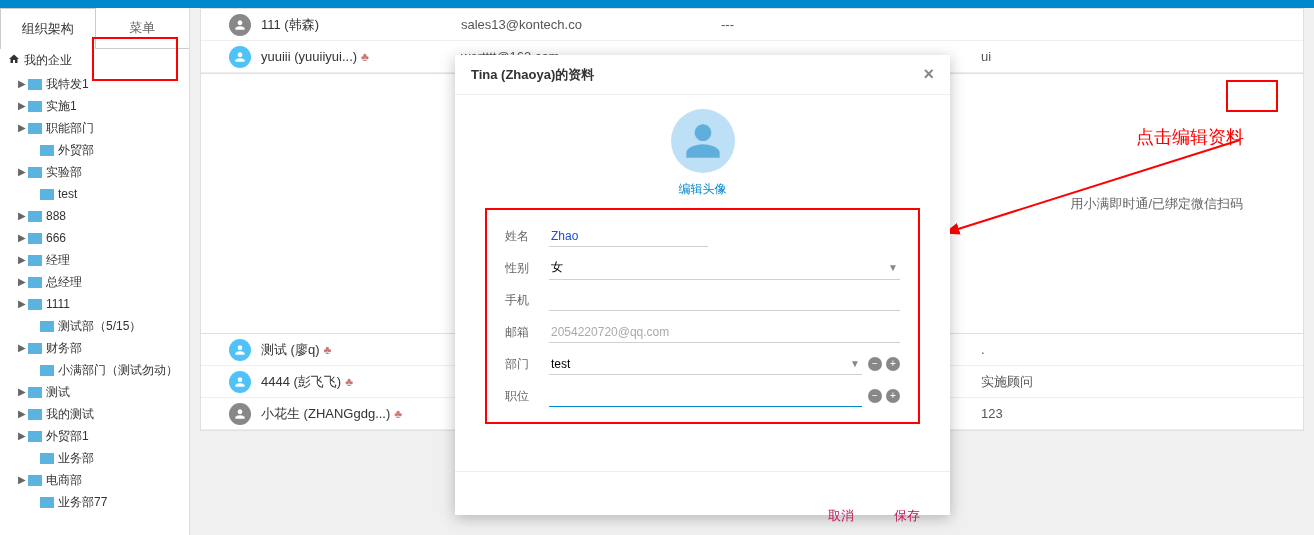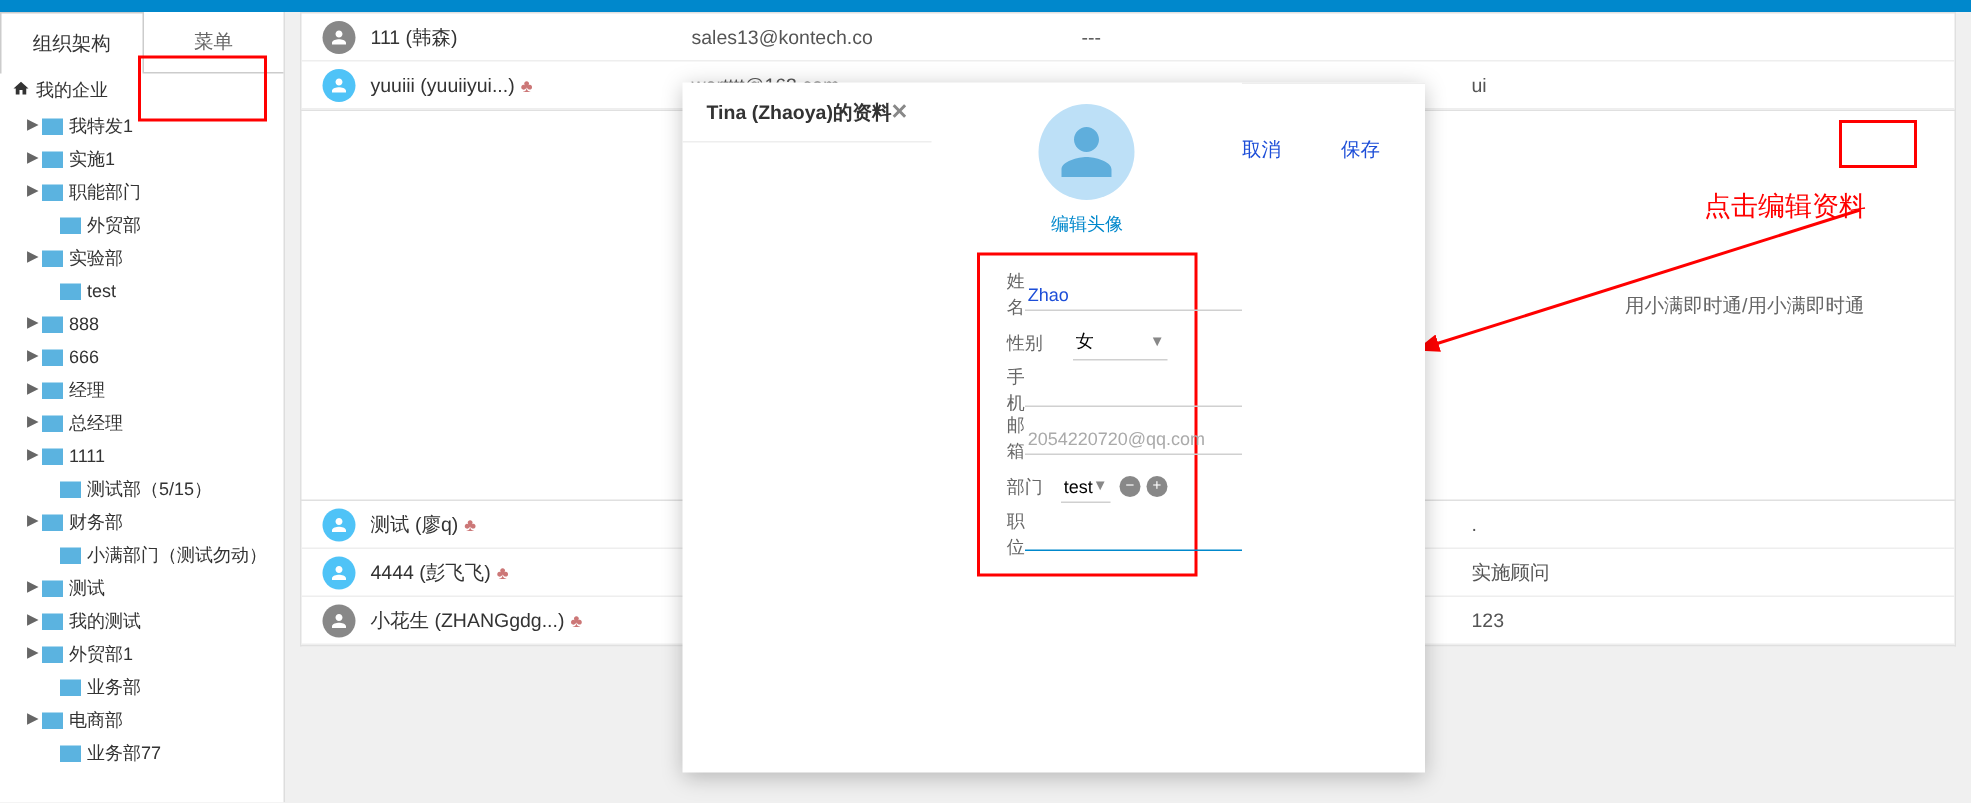--- a/index.html
+++ b/index.html
@@ -14,54 +14,54 @@
     .tree { flex: 1; overflow-y: auto; font-size: 12px; color: #333; }
     .tree-root { display: flex; align-items: center; padding: 4px 8px; cursor: pointer; text-align: center; }
     .tree-root .home-icon { margin-right: 4px; }
     .tree-item { display: flex; align-items: center; padding: 2px 8px 2px 18px; cursor: pointer; line-height: 18px; }
     .tree-item.indent { padding-left: 30px; }
     .tri { font-size: 10px; color: #666; width: 10px; display: inline-block; }
     .folder { width: 14px; height: 11px; background: #5bb3e0; margin-right: 4px; display: inline-block; }
     .content { flex: 1; padding: 0 10px; overflow: hidden; position: relative; }
     .table-wrap { background: #fff; border: 1px solid #e0e0e0; }
     .row { display: flex; align-items: center; height: 32px; border-bottom: 1px solid #eee; font-size: 13px; color: #333; }
-    .row .c1 { width: 260px; display: flex; align-items: center; padding-left: 14px; }
+    .row .c1 { width: 260px; display: flex; align-items: center; padding-left: 28px; }
     .row .c2 { width: 260px; color: #555; }
     .row .c3 { width: 260px; color: #555; }
     .row .c4 { flex: 1; color: #555; }
     .avatar-sm { width: 22px; height: 22px; border-radius: 50%; background: #4fc3f7; margin-right: 10px; display: flex; align-items: center; justify-content: center; }
     .avatar-sm.grey { background: #888; }
     .avatar-sm svg { width: 14px; height: 14px; }
     .human-ico { color: #c77; font-size: 12px; margin-left: 4px; }
     .name-row { background: #fff; border: 1px solid #e0e0e0; border-top: none; height: 36px; display: flex; align-items: center; justify-content: space-between; padding: 0 14px; font-size: 13px; }
     .dots-btn { width: 34px; height: 22px; border: 1px solid #ccc; background: #fff; display: flex; align-items: center; justify-content: center; cursor: pointer; letter-spacing: 2px; font-weight: bold; color: #333; }
     .blank-area { background: #fff; border: 1px solid #e0e0e0; border-top: none; height: 260px; display: flex; align-items: center; justify-content: flex-end; padding-right: 60px; font-size: 13px; color: #666; }
     .table-wrap2 { background: #fff; border: 1px solid #e0e0e0; border-top: none; }
-    .modal-overlay { position: absolute; top: 55px; left: 455px; width: 495px; height: 460px; background: #fff; box-shadow: 0 3px 14px rgba(0,0,0,0.25); z-index: 10; display: flex; flex-direction: row; }
+    .modal-overlay { position: absolute; top: 55px; left: 455px; width: 495px; height: 460px; background: #fff; box-shadow: 0 3px 14px rgba(0,0,0,0.25); z-index: 10; display: flex; flex-direction: column; }
     .modal-header { height: 40px; display: flex; align-items: center; justify-content: space-between; padding: 0 16px; border-bottom: 1px solid #eee; font-size: 13px; font-weight: bold; color: #333; }
     .close-x { cursor: pointer; font-size: 18px; color: #888; }
     .modal-body { flex: 1; overflow-y: auto; padding: 14px 30px 0 30px; position: relative; }
     .modal-body::-webkit-scrollbar { width: 8px; }
     .modal-body::-webkit-scrollbar-thumb { background: #ccc; }
     .avatar-lg-wrap { text-align: center; margin-bottom: 8px; }
     .avatar-lg { width: 64px; height: 64px; border-radius: 50%; background: #bde0f7; margin: 0 auto; display: flex; align-items: center; justify-content: center; }
     .avatar-lg svg { width: 40px; height: 40px; }
     .edit-avatar { text-align: center; color: #0088cc; font-size: 12px; margin-bottom: 10px; cursor: pointer; }
     .form-box { border: 2px solid #ff0000; padding: 10px 18px; }
     .form-row { display: flex; align-items: center; height: 32px; }
     .form-label { width: 44px; font-size: 12px; color: #666; }
     .form-input { flex: 1; border: none; border-bottom: 1px solid #d0d0d0; font-size: 12px; padding: 3px 2px; outline: none; color: #1d4ed8; background: transparent; }
     .form-input.half { flex: 0 0 110px; margin-right: 20px; }
     .form-input::placeholder { color: #bbb; }
     .form-select { flex: 1; display: flex; align-items: center; justify-content: space-between; border-bottom: 1px solid #d0d0d0; font-size: 12px; padding: 3px 2px; cursor: pointer; }
     .chev { color: #888; font-size: 10px; }
     .row-icons { display: flex; gap: 4px; margin-left: 6px; }
     .circ-btn { width: 14px; height: 14px; border-radius: 50%; background: #888; color: #fff; font-size: 10px; display: flex; align-items: center; justify-content: center; cursor: pointer; line-height: 1; }
     .modal-footer { height: 44px; display: flex; align-items: center; justify-content: flex-end; gap: 40px; padding-right: 30px; font-size: 13px; border-top: 1px solid #eee; }
-    .modal-footer span { cursor: pointer; color: #1d4ed8; margin-top: 44px; }
+    .modal-footer span { cursor: pointer; color: #be185d; margin-top: 44px; }
     .anno-box1 { position: absolute; top: 37px; left: 92px; width: 86px; height: 44px; border: 2px solid #ff0000; z-index: 5; pointer-events: none; }
     .anno-box2 { position: absolute; top: 80px; right: 36px; width: 52px; height: 32px; border: 2px solid #ff0000; z-index: 5; pointer-events: none; }
     .anno-text { position: absolute; top: 125px; right: 70px; color: #ff0000; font-size: 18px; z-index: 5; pointer-events: none; }
     .anno-arrow { position: absolute; top: 130px; left: 940px; z-index: 5; pointer-events: none; }
     .focus-line { border-bottom-color: #0088cc !important; }
     .readonly-val { color: #aaa; }
   </style>
 </head>
 <body>
 
@@ -212,21 +212,21 @@
               <span>yuuiii (yuuiiyui...)</span>
               <span class="human-ico">♣</span>
             </div>
             <div class="c2">wertttt@163.com</div>
             <div class="c3">---</div>
             <div class="c4">ui</div>
           </div>
         </div>
     </div>
     <div class="blank-area">
-      <span>用小满即时通/用小满即时通</span>
+      <span>用小满即时通/已绑定微信扫码</span>
     </div>
     <div class="table-wrap2">
       <div id="rows-bottom">
           <div class="row">
             <div class="c1">
               <div class="avatar-sm blue">
                 <svg viewBox="0 0 24 24">
                   <path fill="#fff" d="M12 12c2.2 0 4-1.8 4-4s-1.8-4-4-4-4 1.8-4 4 1.8 4 4 4zm0 2c-2.7 0-8 1.3-8 4v2h16v-2c0-2.7-5.3-4-8-4z"></path>
                 </svg>
               </div>
@@ -281,21 +281,20 @@
         <svg viewBox="0 0 24 24">
             <path fill="#5faedc" d="M12 12c2.7 0 5-2.3 5-5s-2.3-5-5-5-5 2.3-5 5 2.3 5 5 5zm0 2c-3.3 0-10 1.7-10 5v3h20v-3c0-3.3-6.7-5-10-5z"></path>
           </svg>
       </div>
     </div>
     <div class="edit-avatar">编辑头像</div>
     <div class="form-box">
       <div class="form-row">
         <div class="form-label">姓名</div>
         <input class="form-input half" value="Zhao" style="">
-        <input class="form-input" value="ya" style="">
       </div>
       <div class="form-row">
         <div class="form-label">性别</div>
         <div class="form-select">
           <span>女</span>
           <span class="chev">▼</span>
         </div>
       </div>
       <div class="form-row">
         <div class="form-label">手机</div>

